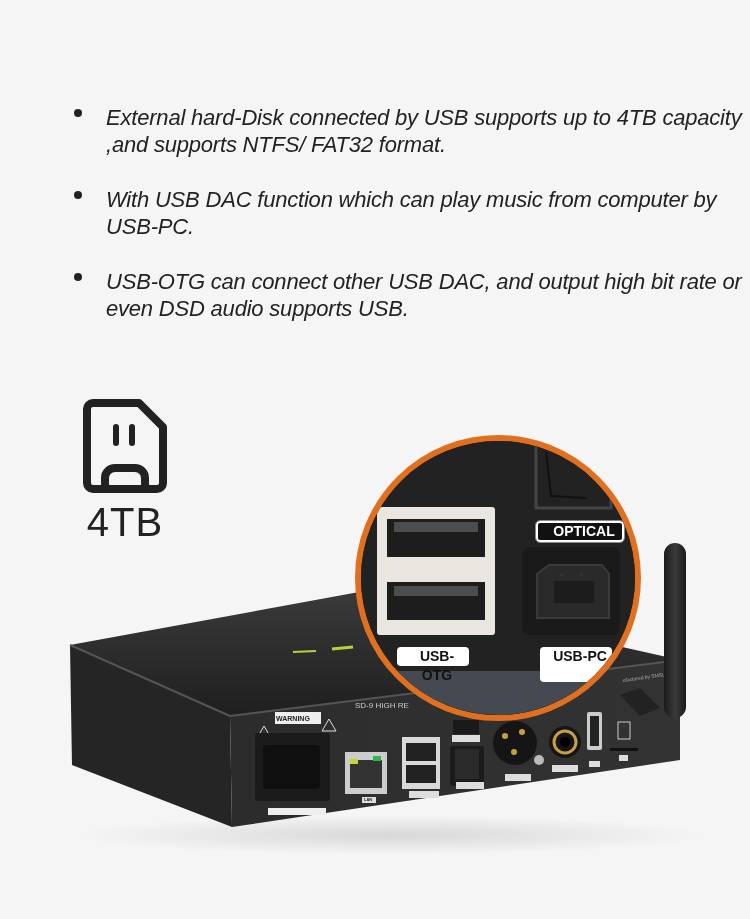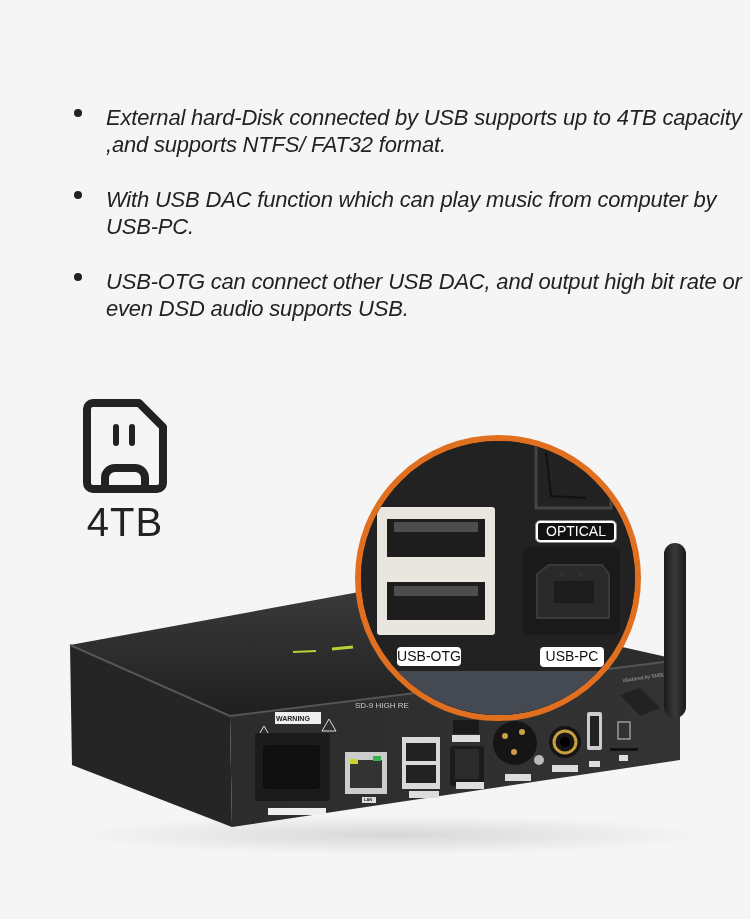--- a/index.html
+++ b/index.html
@@ -8,21 +8,21 @@
   .features { position:absolute; left:56px; top:88px; width:690px; list-style:none; margin:16px; padding:0;font-style:italic; }
   .feature { position:relative; padding-left:34px; font-size:22px; line-height:27px; color:#222; margin-bottom:28px; letter-spacing:-0.2px; }
   .bullet { position:absolute; left:2px; top:5px; width:8px; height:8px; border-radius:50%; background:#222; }
   .badge { position:absolute; left:80px; top:398px; width:90px; text-align:center; }
   .badge svg { display:block; margin:0 auto; }
   .badge-label { font-size:40px; font-weight:normal; color:#222; margin-top:6px; letter-spacing:1px; }
 
   .product { position:absolute; left:0; top:0; width:750px; height:919px; }
   .shadow { position:absolute; left:70px; top:815px; width:640px; height:40px; border-radius:50%;
             background:radial-gradient(ellipse at center, rgba(0,0,0,0.12), rgba(0,0,0,0) 70%); }
-  .label-tag { position:absolute; background:#fff; color:#111; font-weight:normal; border-radius:4px; text-align:center; }
+  .label-tag { position:absolute; background:#fff; color:#111; font-weight:bold; border-radius:4px; text-align:center;padding-left:8px; }
   .tiny { position:absolute; background:#ddd; color:#222; font-size:5px; line-height:7px; padding:0 2px; border-radius:1px; font-weight:bold; }
 
   .zoom-circle { position:absolute; left:355px; top:435px; width:286px; height:286px; border-radius:50%;
                  border:6px solid #e07020; box-sizing:border-box; overflow:hidden; background:#1f1f1f; }
   .zc-inner { position:absolute; left:-355px; top:-435px; width:750px; height:919px; }
 </style>
 </head>
 <body>
 
 <ul class="features">
@@ -151,16 +151,16 @@
         <rect x="388" y="580" width="84" height="10" fill="#4d4d4d"></rect>
 
         <rect x="516" y="541" width="98" height="88" rx="8" fill="#1a1a1a"></rect>
         <path d="M543 559 H596 L603 568 V612 H531 V568 Z" fill="#2a2a2a" stroke="#3a3a3a" stroke-width="2"></path>
         <rect x="548" y="575" width="40" height="22" fill="#1c1c1c"></rect>
         <circle cx="556" cy="569" r="2" fill="#333"></circle>
           <circle cx="575" cy="569" r="2" fill="#333"></circle>
       </svg>
       <div class="label-tag" style="left:530px;top:515px;width:76px;height:17px;font-size:14px;line-height:17px;border:2px solid #fff;background:#111;color:#fff;outline:1px solid #888;">OPTICAL</div>
       <div class="label-tag" style="left:391px;top:641px;width:64px;height:19px;font-size:14px;line-height:19px;">USB-OTG</div>
-      <div class="label-tag" style="left:534px;top:641px;width:64px;height:20px;font-size:14px;line-height:19px;">USB-PC</div>
+      <div class="label-tag" style="left:534px;top:641px;width:64px;height:35px;font-size:14px;line-height:19px;">USB-PC</div>
     </div>
   </div>
 </div>
 
 </body></html>

